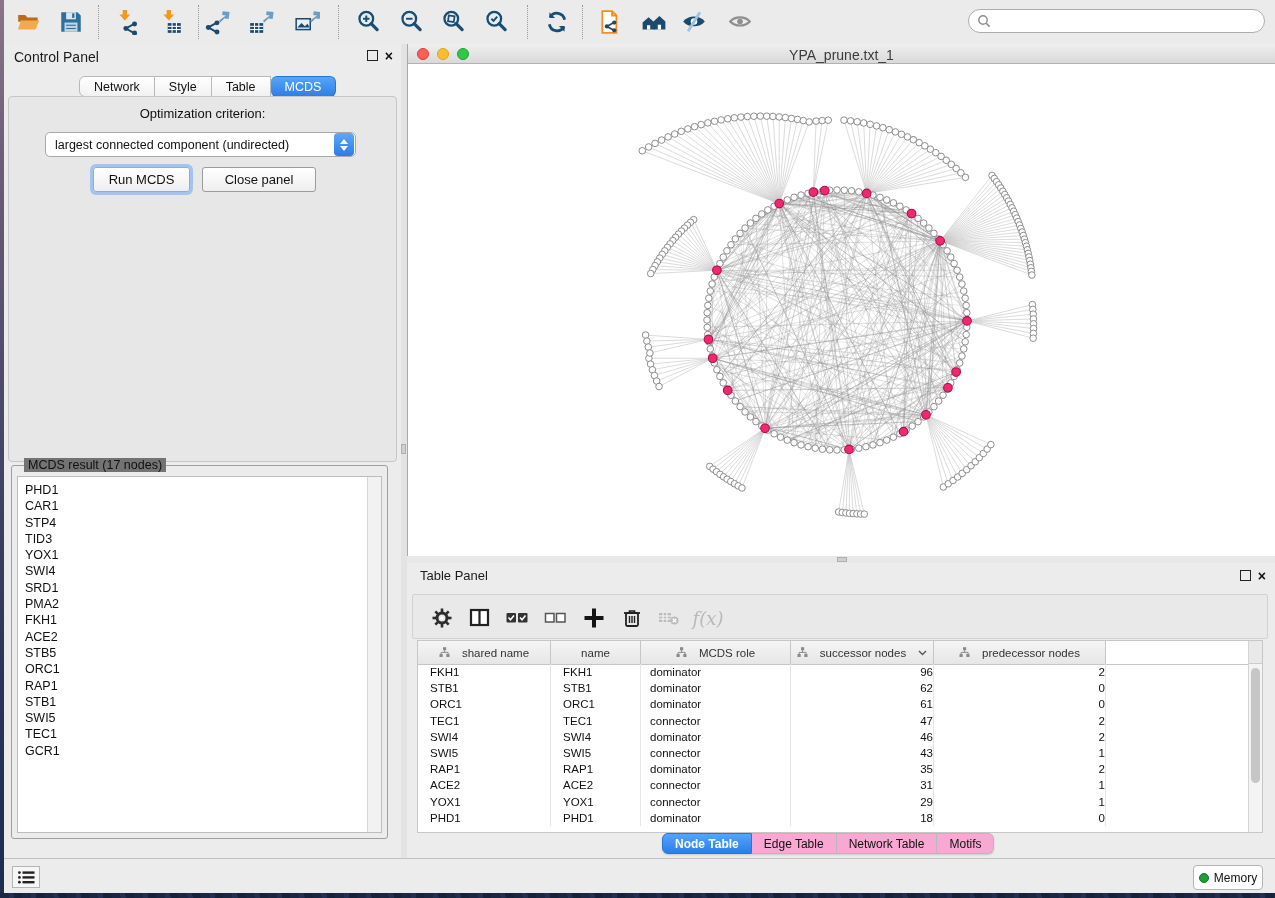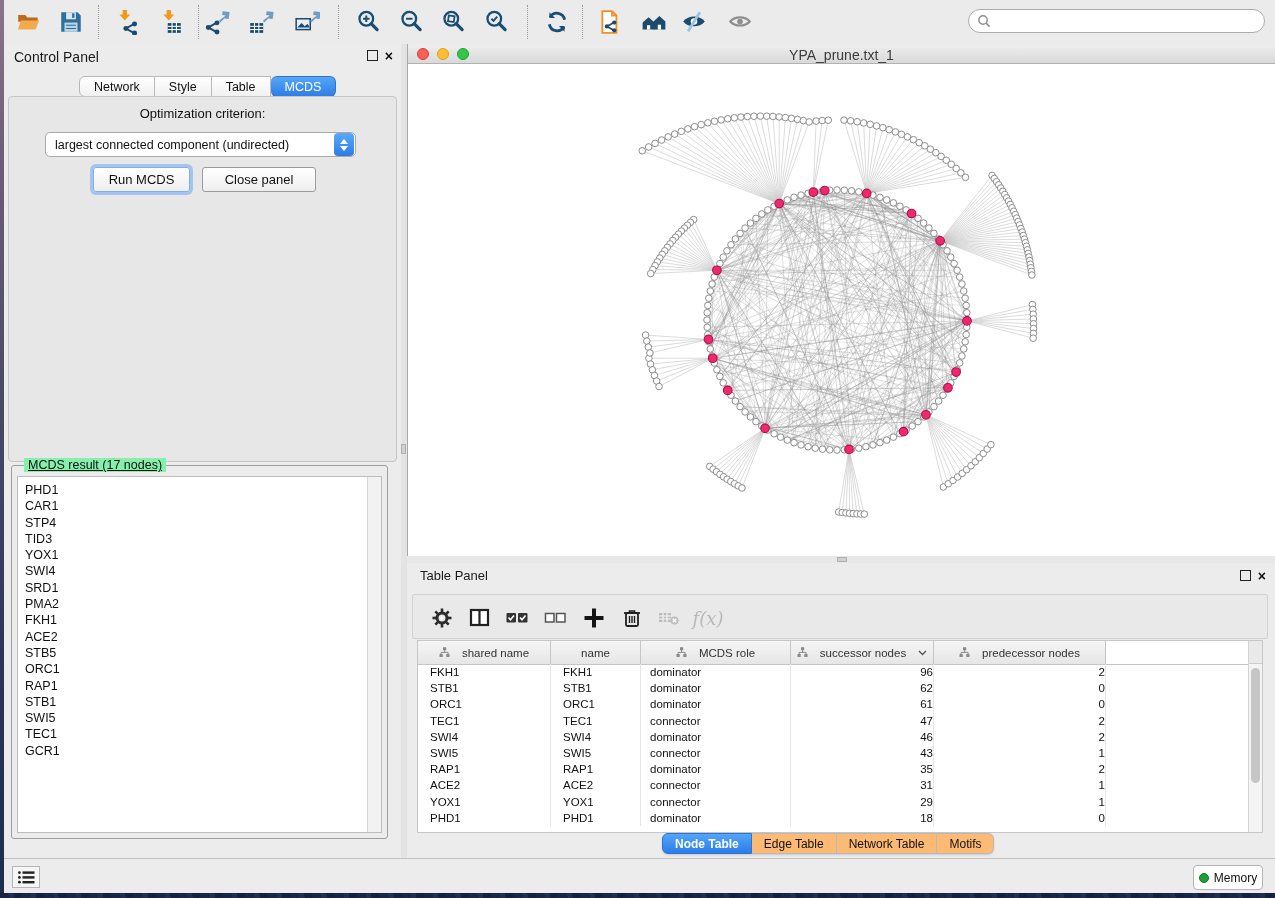--- a/index.html
+++ b/index.html
@@ -46,21 +46,21 @@
   .tri-dn{width:0;height:0;border-left:4px solid transparent;border-right:4px solid transparent;border-top:5px solid #fff;}
   .cp-btn{position:absolute;top:123px;height:25px;background:linear-gradient(#ffffff,#eeeeee);
     border:1px solid #9c9c9c;border-radius:3px;font-size:13px;color:#111;
     display:flex;align-items:center;justify-content:center;box-sizing:border-box;}
   .cp-btn.focus{border-color:#7fb0ea;box-shadow:0 0 0 3px rgba(100,160,250,.5);}
   .run-btn{left:89px;width:97px;}
   .closep-btn{left:198px;width:114px;}
 
   .groupbox{position:absolute;left:7px;top:421px;width:377px;height:374px;border:1px solid #9f9f9f;
     border-radius:3px;box-sizing:border-box;}
-  .groupbox .gb-label{position:absolute;left:12px;top:-8px;background:#86efac;padding:0 4px;font-size:12.5px;color:#111;text-decoration:underline;}
+  .groupbox .gb-label{position:absolute;left:12px;top:-8px;background:#737373;padding:0 4px;font-size:12.5px;color:#111;}
   .gb-list{position:absolute;left:5px;top:10px;right:5px;bottom:5px;background:#fff;border:1px solid #bdbdbd;overflow:hidden;}
   .gb-scroll{position:absolute;top:0;right:0;bottom:0;width:13px;background:#f2f2f2;border-left:1px solid #d8d8d8;}
   .gb-items{position:absolute;left:7px;top:5px;font-size:12.5px;color:#111;line-height:16.3px;}
 
   
   .v-divider{position:absolute;left:401px;top:44px;width:6px;height:814px;background:#e3e3e3;border-right:1px solid #ababab;}
   .v-grip{position:absolute;left:0px;top:400px;width:5px;height:10px;background:#cfcfcf;border:1px solid #b0b0b0;box-sizing:border-box;}
   .h-divider{position:absolute;left:407px;top:556px;width:868px;height:7px;background:#e8e8e8;}
   .h-grip{position:absolute;left:430px;top:1px;width:10px;height:5px;background:#cfcfcf;border:1px solid #b0b0b0;box-sizing:border-box;}
 
@@ -92,21 +92,21 @@
   .td{font-size:11.5px;color:#111;box-sizing:border-box;border-right:1px solid #e6e6e6;height:16.2px;
       display:flex;align-items:center;}
   .td.num{justify-content:flex-end;}
   .td.txt{padding-left:12px;}
   .tbl-vscroll{position:absolute;right:0;top:0;width:14px;height:100%;background:#f4f4f4;border-left:1px solid #d4d4d4;box-sizing:border-box;}
   .tbl-vscroll .corner{position:absolute;left:0;top:0;width:100%;height:23px;background:#e9e9e9;border-bottom:1px solid #cdcdcd;box-sizing:border-box;}
   .tbl-thumb{position:absolute;left:2px;top:27px;width:9px;height:115px;background:#c6c6c6;border-radius:5px;}
 
   .tp-tabs{position:absolute;left:255px;top:270px;height:21px;display:flex;border-radius:6px;
     box-shadow:0 1px 2px rgba(0,0,0,.15);}
-  .tp-tab{height:21px;line-height:21px;padding:0 12px;font-size:12px;color:#111;background:#fdba74;
+  .tp-tab{height:21px;line-height:21px;padding:0 12px;font-size:12px;color:#111;background:#f9a8d4;
     border:1px solid #b9b9b9;border-left:none;box-sizing:border-box;}
   .tp-tab:first-child{border-left:1px solid #b9b9b9;border-radius:6px 0 0 6px;}
   .tp-tab:last-child{border-radius:0 6px 6px 0;}
   .tp-tab.active{background:linear-gradient(#54a5f9,#2b7de9);color:#fff;border-color:#2e73d2;font-weight:bold;}
 
   
   .status-bar{position:absolute;left:4px;top:858px;width:1271px;height:34px;background:#ececec;border-top:1px solid #c2c2c2;}
   .list-btn{position:absolute;left:8px;top:7px;width:28px;height:22px;background:#f6f6f6;border:1px solid #b5b5b5;
     display:flex;align-items:center;justify-content:center;box-sizing:border-box;}
   .memory-btn{position:absolute;right:12px;top:6px;width:70px;height:25px;background:#fdfdfd;border:1px solid #b5b5b5;

